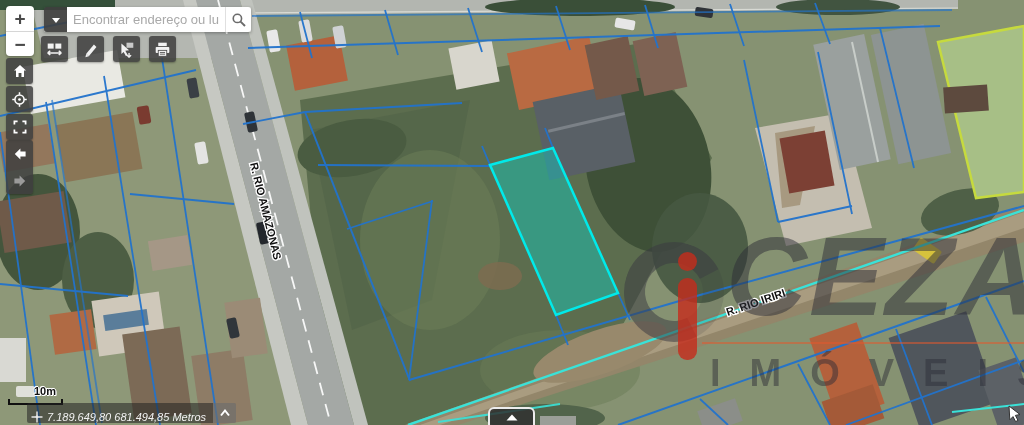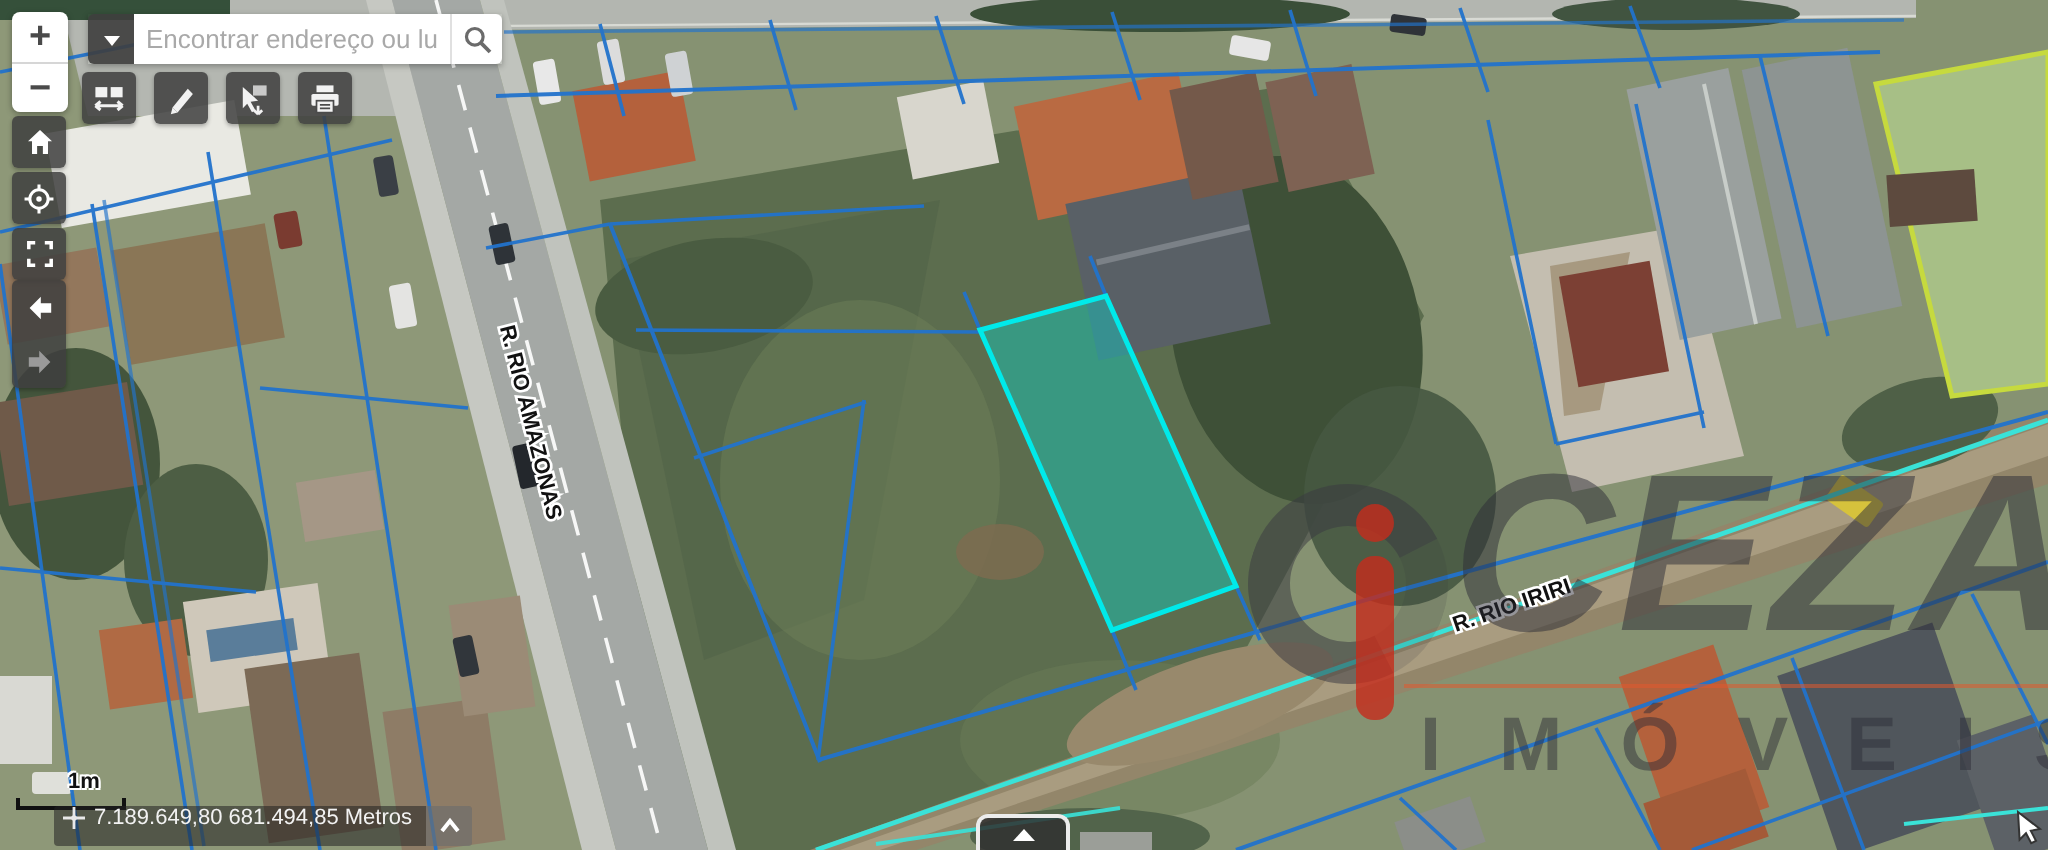--- a/index.html
+++ b/index.html
@@ -51,22 +51,22 @@
           box-shadow:0 1px 2px rgba(0,0,0,.3);}
 
   
   #scalebar{position:absolute;left:8px;top:388px;width:60px;pointer-events:none;}
   #scalebar .lbl{position:absolute;left:26px;top:-3px;font-size:11px;font-weight:bold;color:#111;
         text-shadow:-1px 0 #fff,1px 0 #fff,0 -1px #fff,0 1px #fff,1px 1px #fff,-1px -1px #fff;}
   #scalebar .bar{position:absolute;left:0;top:11px;width:55px;height:6px;
         border-left:2px solid #101010;border-right:2px solid #101010;border-bottom:2px solid #101010;}
 
   
-  #coordbar{position:absolute;left:27px;top:403px;height:20px;display:flex;align-items:flex-start;
-        background:rgba(35,35,35,.55);border-radius:2px;padding-left:4px;}
+  #coordbar{position:absolute;left:27px;top:403px;height:20px;display:flex;align-items:flex-end;
+        background:rgba(35,35,35,.55);border-radius:2px;padding-left:4px;font-style:italic;}
   #coordbar .txt{color:#f2f2f2;font-size:11px;padding:0 7px 0 4px;white-space:nowrap;}
   #coord-toggle{width:23px;height:20px;border:none;background:rgba(255,255,255,.22);border-radius:0 2px 2px 0;
         display:flex;align-items:center;justify-content:center;cursor:pointer;padding:0;}
 
   
   #bottom-tab{position:absolute;left:488px;top:407px;width:47px;height:18px;background:rgba(48,48,48,.85);
         border:2px solid #ececec;border-bottom:none;border-radius:6px 6px 0 0;display:flex;
         align-items:center;justify-content:center;cursor:pointer;padding:0;}
 
   
@@ -309,21 +309,21 @@
       </svg>
     </button>
     <button>
       <svg width="16" height="16" viewBox="0 0 20 20">
         <path d="M9.5 3 L16.5 10 L9.5 17 V13 H3 V7 H9.5 Z" fill="#9a9a9a"></path>
       </svg>
     </button>
   </div>
 
   <div id="scalebar">
-    <div class="lbl">1m</div>
+    <div class="lbl">10m</div>
     <div class="bar"></div>
   </div>
 
   <div id="coordbar">
     <svg width="12" height="12" viewBox="0 0 12 12">
       <path d="M6 0.5 V11.5 M0.5 6 H11.5" stroke="#e8e8e8" stroke-width="1.4"></path>
       <circle cx="6" cy="6" r="1.4" fill="#e8e8e8"></circle>
     </svg>
     <span class="txt">7.189.649,80 681.494,85 Metros</span>
     <button id="coord-toggle">

